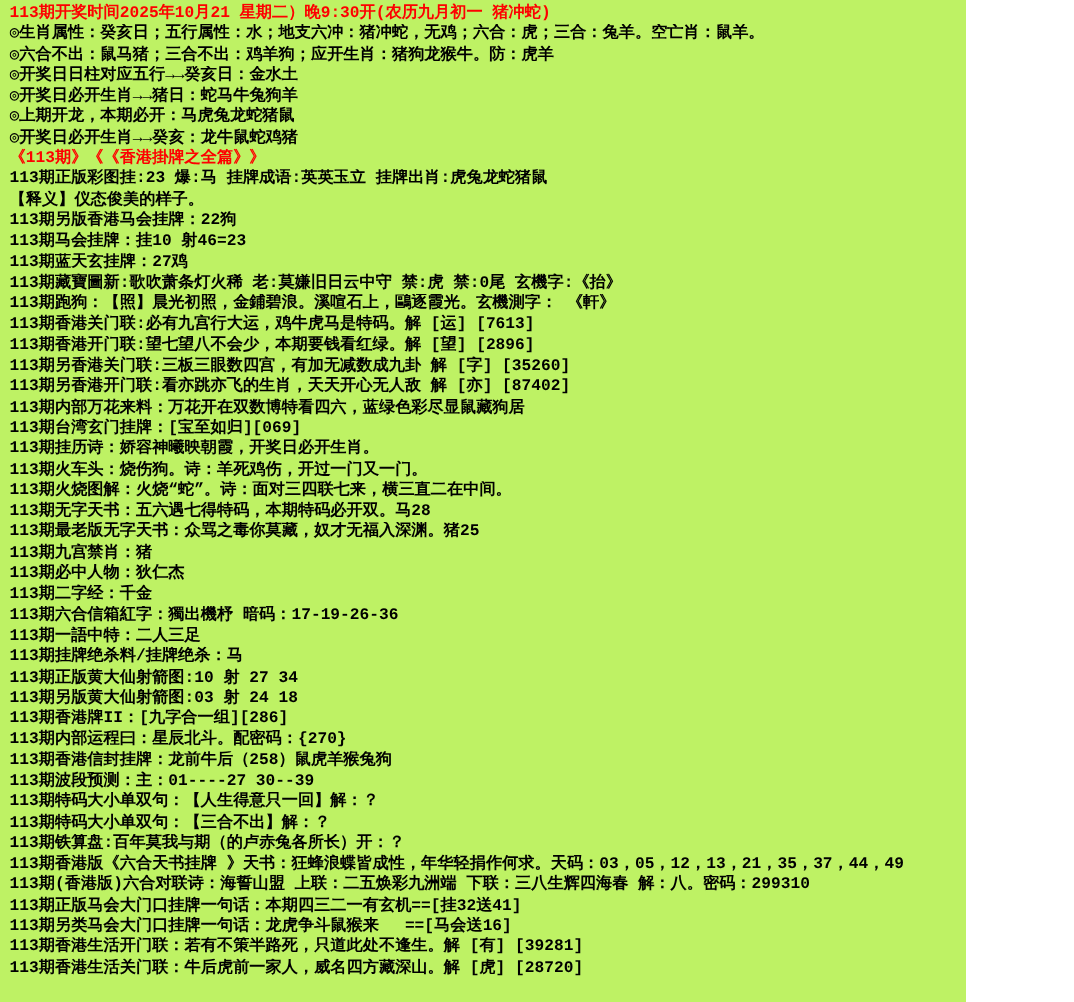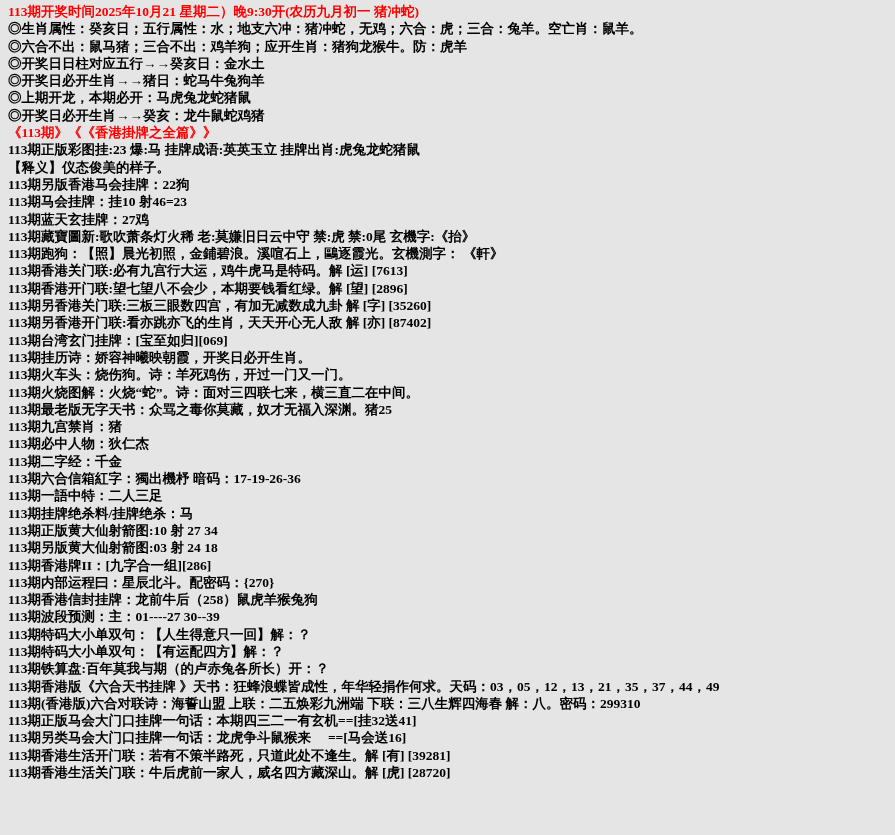--- a/index.html
+++ b/index.html
@@ -2,27 +2,27 @@
 <html><head>
 <meta charset="utf-8">
 <style>
   html, body {
     margin: 0;
     padding: 0;
     background: #ffffff;
   }
   .page {
     position: relative;
-    width: 895px;
+    width: 805px;
     height: 835px;
-    background: #e5e5e5;
+    background: #bef264;
     overflow: hidden;
     box-sizing: border-box;
     padding: 3px 4px 0 8px;
-    font-family: Liberation Serif, serif;
+    font-family: Liberation Mono, monospace;
     font-weight: bold;
     font-size: 13.5px;
   }
   .line {
     height: 17.3px;
     line-height: 17.3px;
     white-space: pre;
     color: #000000;
     overflow: hidden;
   }
@@ -47,39 +47,41 @@
       <div class="line">【释义】仪态俊美的样子。</div>
       <div class="line">113期另版香港马会挂牌：22狗</div>
       <div class="line">113期马会挂牌：挂10 射46=23</div>
       <div class="line">113期蓝天玄挂牌：27鸡</div>
       <div class="line">113期藏寶圖新:歌吹萧条灯火稀 老:莫嫌旧日云中守 禁:虎 禁:0尾 玄機字:《抬》</div>
       <div class="line">113期跑狗：【照】晨光初照，金鋪碧浪。溪喧石上，鷗逐霞光。玄機測字： 《軒》</div>
       <div class="line">113期香港关门联:必有九宫行大运，鸡牛虎马是特码。解 [运] [7613]</div>
       <div class="line">113期香港开门联:望七望八不会少，本期要钱看红绿。解 [望] [2896]</div>
       <div class="line">113期另香港关门联:三板三眼数四宫，有加无减数成九卦 解 [字] [35260]</div>
       <div class="line">113期另香港开门联:看亦跳亦飞的生肖，天天开心无人敌 解 [亦] [87402]</div>
+      <div class="line">113期内部万花来料：万花开在双数博特看四六，蓝绿色彩尽显鼠藏狗居</div>
       <div class="line">113期台湾玄门挂牌：[宝至如归][069]</div>
       <div class="line">113期挂历诗：娇容神曦映朝霞，开奖日必开生肖。</div>
       <div class="line">113期火车头：烧伤狗。诗：羊死鸡伤，开过一门又一门。</div>
       <div class="line">113期火烧图解：火烧“蛇”。诗：面对三四联七来，横三直二在中间。</div>
+      <div class="line">113期无字天书：五六遇七得特码，本期特码必开双。马28</div>
       <div class="line">113期最老版无字天书：众骂之毒你莫藏，奴才无福入深渊。猪25</div>
       <div class="line">113期九宫禁肖：猪</div>
       <div class="line">113期必中人物：狄仁杰</div>
       <div class="line">113期二字经：千金</div>
       <div class="line">113期六合信箱紅字：獨出機杼 暗码：17-19-26-36</div>
       <div class="line">113期一語中特：二人三足</div>
       <div class="line">113期挂牌绝杀料/挂牌绝杀：马</div>
       <div class="line">113期正版黄大仙射箭图:10 射 27 34</div>
       <div class="line">113期另版黄大仙射箭图:03 射 24 18</div>
       <div class="line">113期香港牌II：[九字合一组][286]</div>
       <div class="line">113期内部运程曰：星辰北斗。配密码：{270}</div>
       <div class="line">113期香港信封挂牌：龙前牛后（258）鼠虎羊猴兔狗</div>
       <div class="line">113期波段预测：主：01----27 30--39</div>
       <div class="line">113期特码大小单双句：【人生得意只一回】解：？</div>
-      <div class="line">113期特码大小单双句：【有运配四方】解：？</div>
+      <div class="line">113期特码大小单双句：【三合不出】解：？</div>
       <div class="line">113期铁算盘:百年莫我与期（的卢赤兔各所长）开：？</div>
       <div class="line">113期香港版《六合天书挂牌 》天书：狂蜂浪蝶皆成性，年华轻捐作何求。天码：03，05，12，13，21，35，37，44，49</div>
       <div class="line">113期(香港版)六合对联诗：海誓山盟 上联：二五焕彩九洲端 下联：三八生辉四海春 解：八。密码：299310</div>
       <div class="line">113期正版马会大门口挂牌一句话：本期四三二一有玄机==[挂32送41]</div>
       <div class="line">113期另类马会大门口挂牌一句话：龙虎争斗鼠猴来　 ==[马会送16]</div>
       <div class="line">113期香港生活开门联：若有不策半路死，只道此处不逢生。解 [有] [39281]</div>
       <div class="line">113期香港生活关门联：牛后虎前一家人，威名四方藏深山。解 [虎] [28720]</div>
     </div>
 </div>
 

